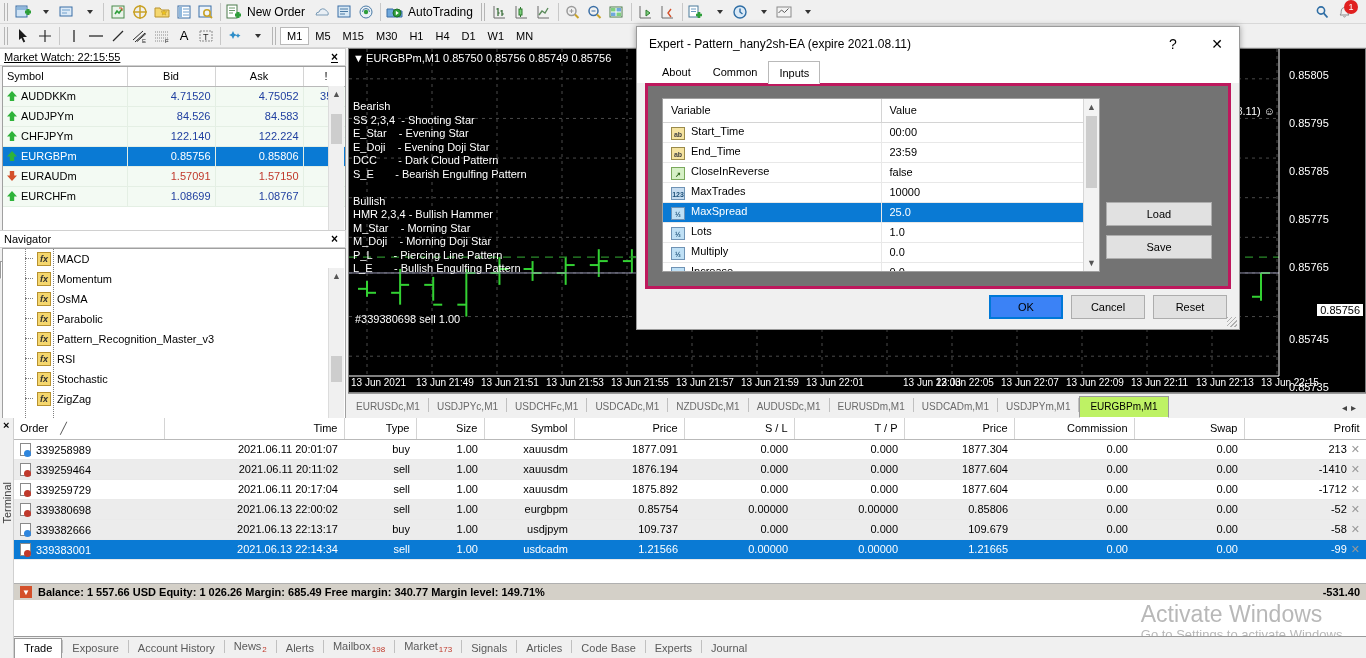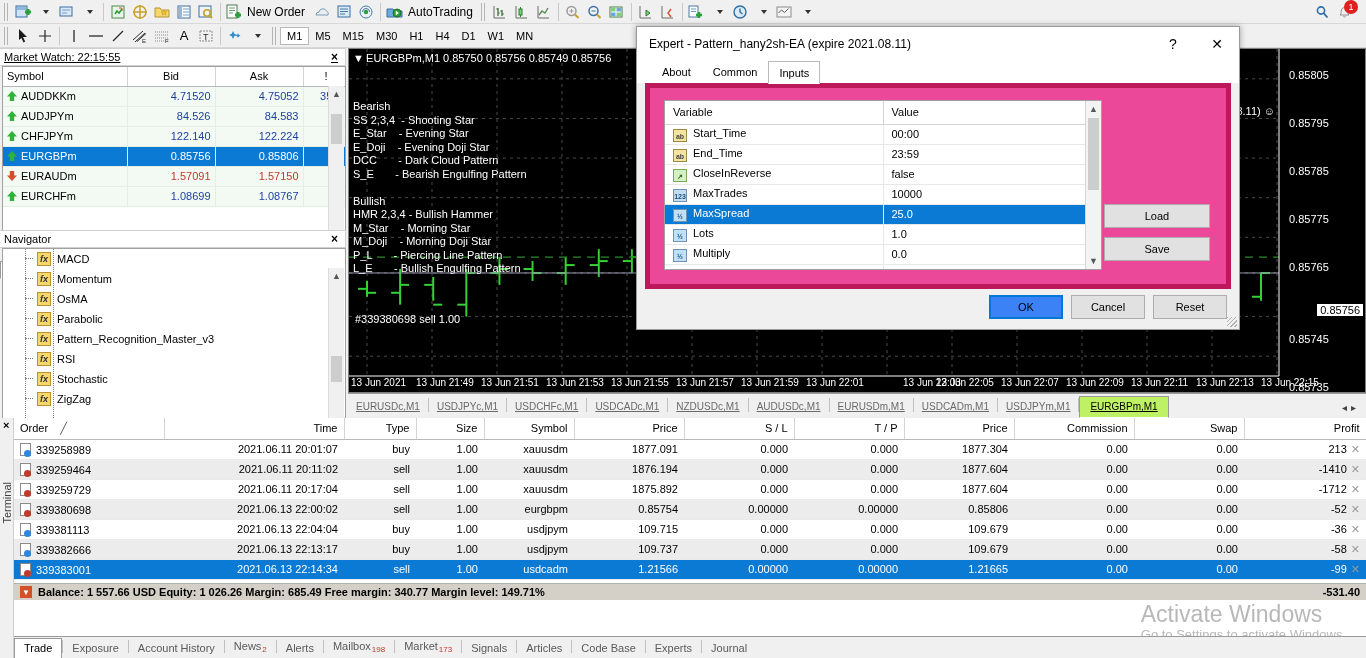--- a/index.html
+++ b/index.html
@@ -92,21 +92,21 @@
   .price-tick { position:absolute; left:10px; }
   .price-now { position:absolute; right:2px; background:#fff; color:#000; padding:0 3px; font-size:11px; }
   .time-axis { position:absolute; left:0; right:0; bottom:0; height:18px; color:#fff; font-size:10px;
      white-space:nowrap; }
   .time-lbl { position:absolute; top:3px; }
   .order-lbl { position:absolute; color:#fff; font-size:11px; }
   .expire-lbl { position:absolute; color:#fff; font-size:11px; right:90px; top:56px; white-space:nowrap;}
   
   #chart-tabs { position:absolute; left:348px; top:393px; right:0; height:24px;
      background:#f0f0f0; border-top:1px solid #9a9a9a; display:flex; align-items:flex-end; font-size:10px;}
-  #chart-tabs .ct { padding:4px 8px 5px 8px; color:#6a6a6a;text-decoration:underline; }
+  #chart-tabs .ct { padding:4px 8px 5px 8px; color:#6a6a6a; }
   #chart-tabs .ct.active { background:#bef264; color:#000; border:1px solid #9a9a9a; border-bottom-color:#fff;
      position:relative; top:1px; padding:4px 10px 5px 10px; }
   .ct-div { width:1px; height:14px; background:#c0c0c0; margin:0 0 5px 0; }
   .ct-nav { margin-left:auto; padding:0 6px 4px 0; color:#444; font-size:10px; letter-spacing:4px; }
   
   #terminal { position:absolute; left:0; top:418px; right:0; bottom:0; background:#fff; }
   .term-side { position:absolute; left:0; top:0; width:14px; bottom:0; background:#f0f0f0;
      border-right:1px solid #d0d0d0; }
   .term-side span { display:block; writing-mode:vertical-rl; transform:rotate(180deg);
      font-size:11px; color:#404040; margin:64px 0 0 1px; }
@@ -152,22 +152,22 @@
   .dlg-title { height:34px; background:#fff; display:flex; align-items:center; padding-left:12px;
      font-size:12px; }
   .dlg-title .sp { margin-left:auto; display:flex; }
   .dlg-btn { width:44px; height:30px; display:flex; align-items:center; justify-content:center;
      font-size:14px; cursor:pointer; }
   .dlg-tabs { display:flex; align-items:flex-end; height:22px; padding-left:14px; background:#fff;
      font-size:11px; }
   .dlg-tabs .dt { padding:3px 10px 4px 10px; border:1px solid transparent; }
   .dlg-tabs .dt.active { background:#fff; border:1px solid #b9b9b9; border-bottom-color:#fff;
      position:relative; top:1px; z-index:2; padding-top:5px; }
-  .dlg-body { position:absolute; left:8px; right:8px; top:56px; bottom:40px; background:#ec4899;
-     border:5px solid #be185d; }
+  .dlg-body { position:absolute; left:8px; right:8px; top:56px; bottom:40px; background:#737373;
+     border:3px solid #be185d; }
   .inputs-box { position:absolute; left:14px; top:12px; width:438px; bottom:14px;
      border:1px solid #a0a0a0; background:#fff; overflow:hidden; }
   table.inputs { width:100%; border-collapse:collapse; font-size:11px; table-layout:fixed; }
   table.inputs th { font-weight:normal; text-align:left; height:23px; padding:0 8px;
      border-bottom:1px solid #d4d4d4; border-right:1px solid #d4d4d4; background:#fff; }
   table.inputs td { height:20px; padding:0 8px; border-bottom:1px solid #e8e8e8; white-space:nowrap;
      overflow:hidden; }
   table.inputs td.var { border-right:1px solid #e8e8e8; }
   table.inputs tr.sel td { background:#0a7ad4; color:#fff; }
   .vtype { display:inline-block; width:14px; height:13px; margin-right:6px; vertical-align:-2px;
@@ -873,34 +873,20 @@
           <td>1.00</td>
           <td>eurgbpm</td>
           <td>0.85754</td>
           <td>0.00000</td>
           <td>0.00000</td>
           <td>0.85806</td>
           <td>0.00</td>
           <td>0.00</td>
           <td>-52<span class="close-x">✕</span></td>
         </tr>
-        <tr class="">
-          <td class="l"><span class="ord-icon"></span>339381113</td>
-          <td>2021.06.13 22:04:04</td>
-          <td>buy</td>
-          <td>1.00</td>
-          <td>usdjpym</td>
-          <td>109.715</td>
-          <td>0.000</td>
-          <td>0.000</td>
-          <td>109.679</td>
-          <td>0.00</td>
-          <td>0.00</td>
-          <td>-36<span class="close-x">✕</span></td>
-        </tr>
         <tr class="odd">
           <td class="l"><span class="ord-icon"></span>339382666</td>
           <td>2021.06.13 22:13:17</td>
           <td>buy</td>
           <td>1.00</td>
           <td>usdjpym</td>
           <td>109.737</td>
           <td>0.000</td>
           <td>0.000</td>
           <td>109.679</td>

